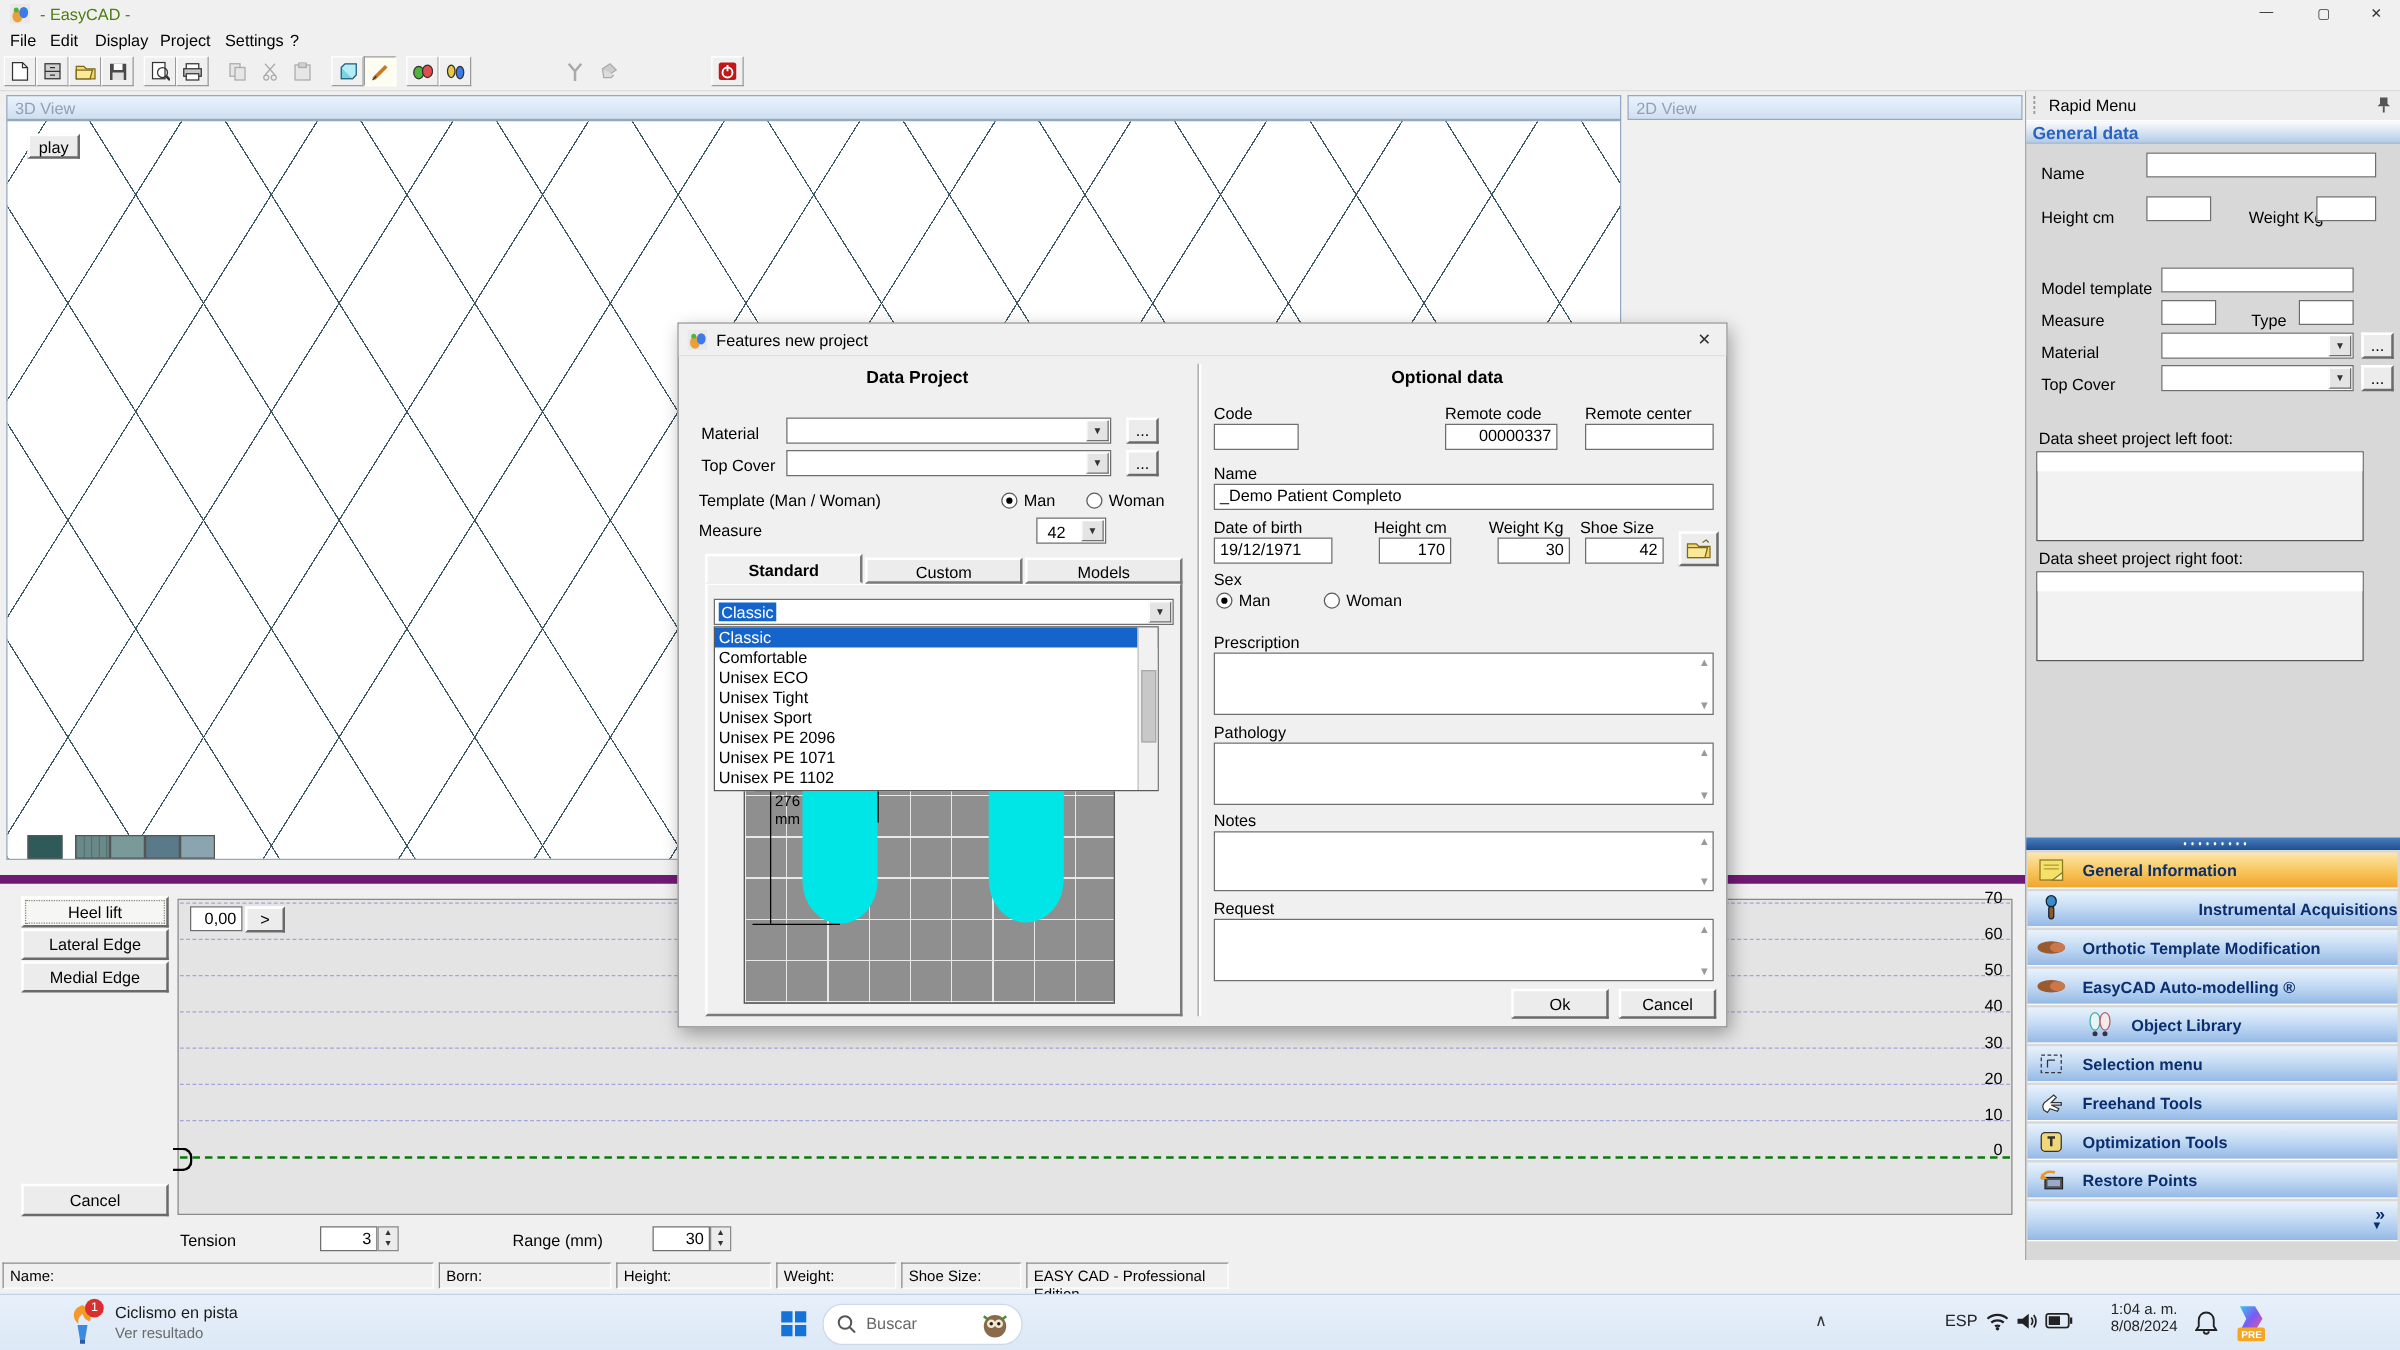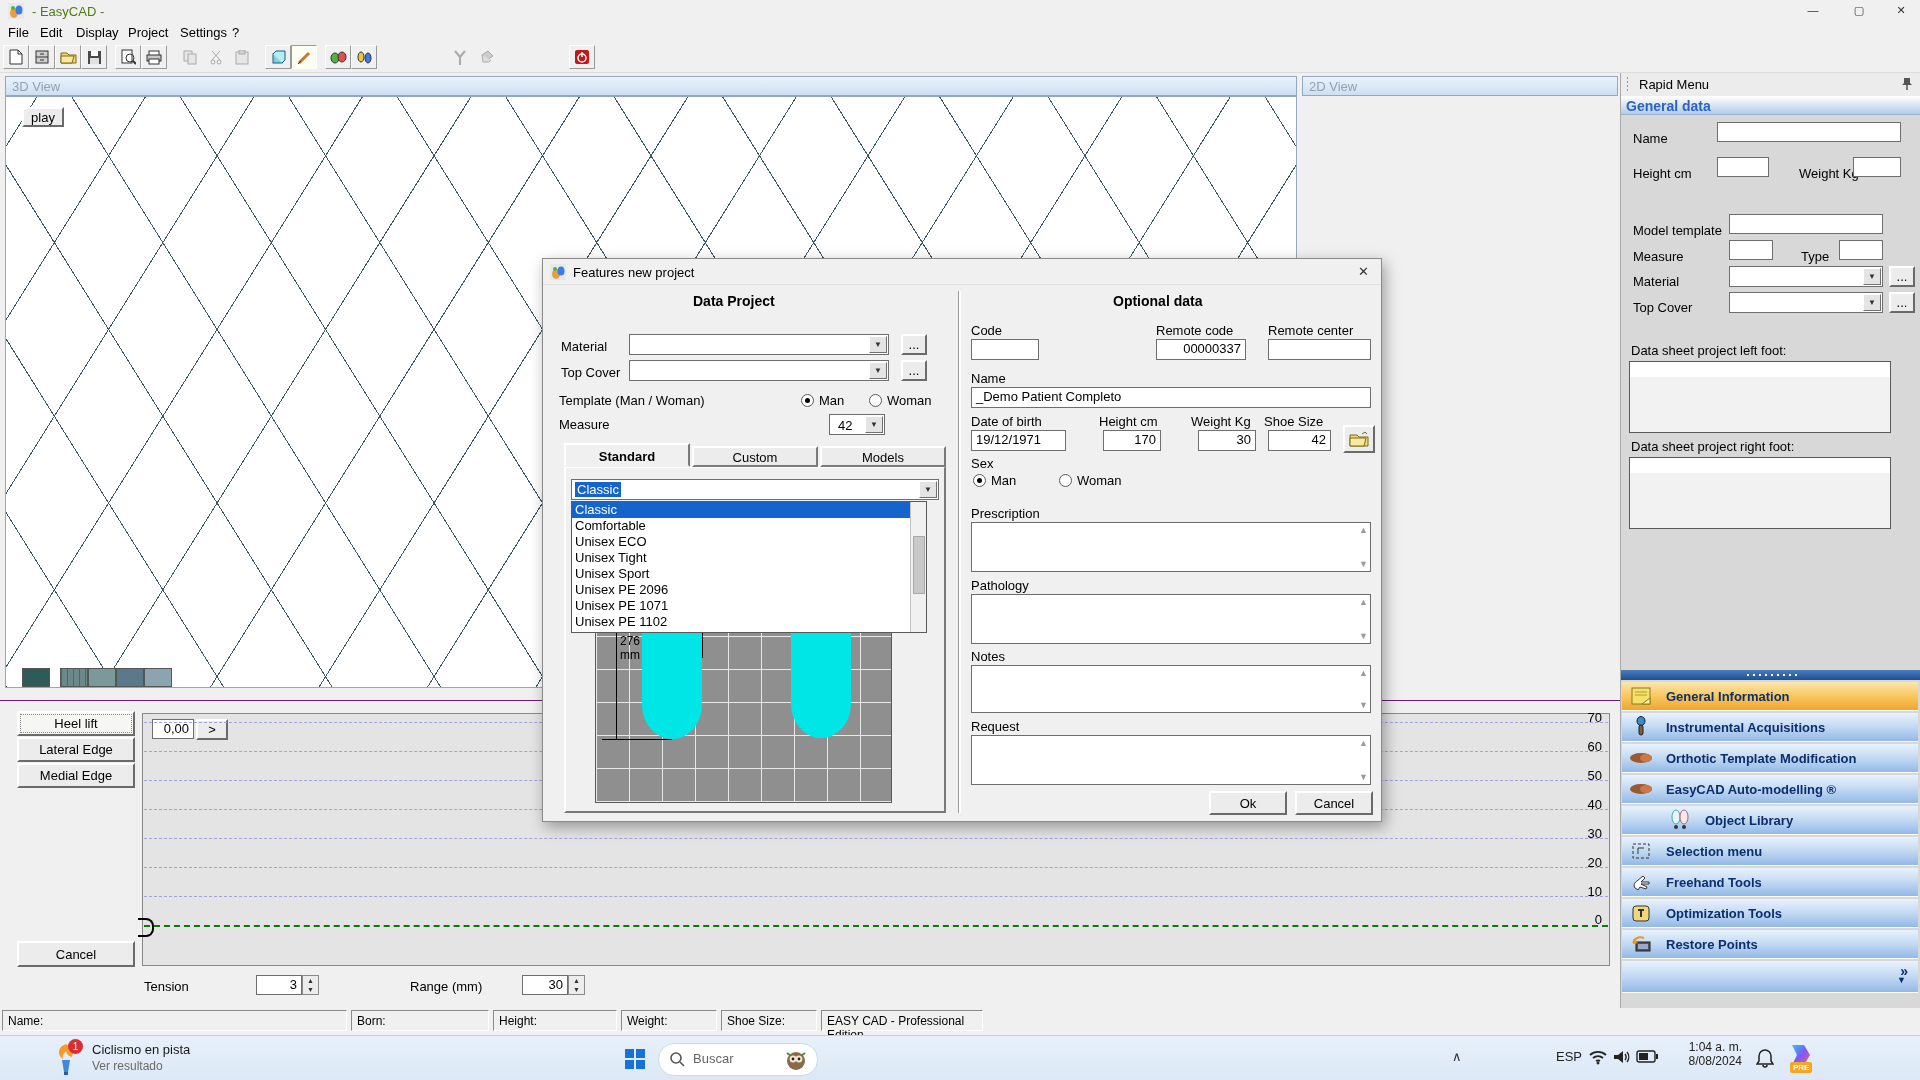--- a/index.html
+++ b/index.html
@@ -260,21 +260,21 @@
     <span class="micon">
         <svg width="22" height="20">
           <rect x="2" y="2" width="18" height="16" fill="#f5e06a" stroke="#8a7a20"></rect>
           <path d="M12 18l8-6v6z" fill="#fdf2b0" stroke="#8a7a20"></path>
           <line x1="5" y1="6" x2="17" y2="6" stroke="#b09a30"></line>
           <line x1="5" y1="9" x2="17" y2="9" stroke="#b09a30"></line>
         </svg>
       </span>
     <span class="txt">General Information</span>
   </div>
-  <div class="mitem" style="top:713px;">
+  <div class="mitem" style="top:713px;justify-content:space-between;">
     <span class="micon">
         <svg width="16" height="22">
           <ellipse cx="8" cy="5" rx="4" ry="4.5" fill="#3c8ac8" stroke="#123"></ellipse>
           <rect x="6" y="9" width="4" height="10" rx="2" fill="#8a5a2a" stroke="#123"></rect>
         </svg>
       </span>
     <span class="txt">Instrumental Acquisitions</span>
   </div>
   <div class="mitem" style="top:744px;">
     <span class="micon">
@@ -340,21 +340,21 @@
           <path d="M3 5l0 5 5-1z" fill="#e8982a"></path>
         </svg>
       </span>
     <span class="txt">Restore Points</span>
   </div>
   <div class="mitem" style="top:961px;height:32px;">
     <span style="position:absolute;right:10px;top:2px;font-size:14px;font-weight:bold;color:#0b2e6e;">»</span>
     <span style="position:absolute;right:12px;top:14px;font-size:9px;color:#0b2e6e;">▼</span>
   </div>
 
-  <div class="abs" style="left:0;top:700px;width:1620px;height:308px;background:#f0f0f0;border-top:1px solid #701a75;">
+  <div class="abs" style="left:0;top:700px;width:1620px;height:308px;background:#f0f0f0;border-top:7px solid #701a75;">
     <div class="b" style="left:17px;top:10px;width:118px;height:25px;background:#f6f6f2;outline:1px dotted #888;outline-offset:-4px;">
         <span>Heel lift</span>
       </div>
     <div class="b" style="left:17px;top:36px;width:118px;height:25px;">
         <span>Lateral Edge</span>
       </div>
     <div class="b" style="left:17px;top:62px;width:118px;height:25px;">
         <span>Medial Edge</span>
       </div>
     <div class="b" style="left:17px;top:240px;width:118px;height:26px;">

